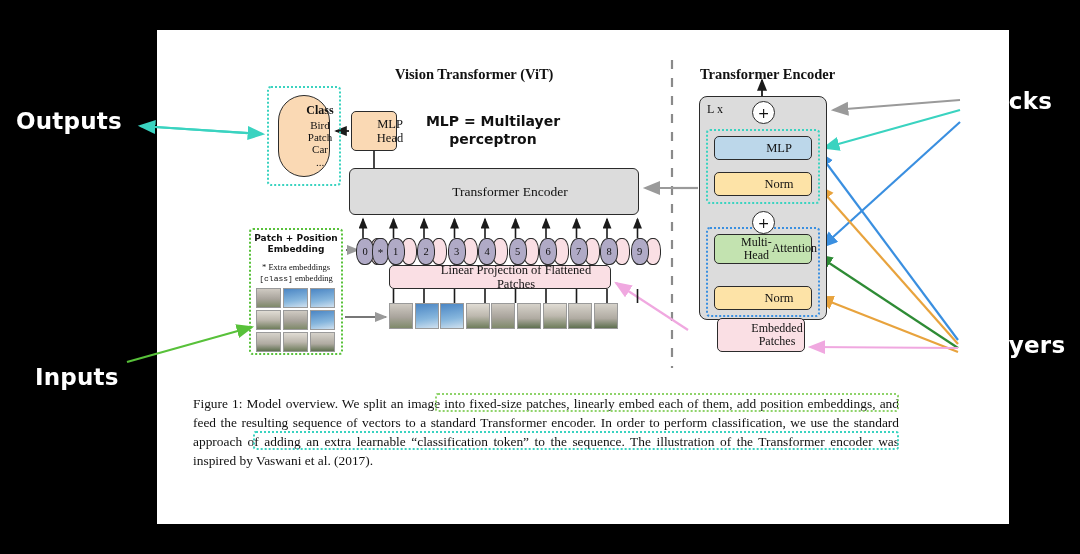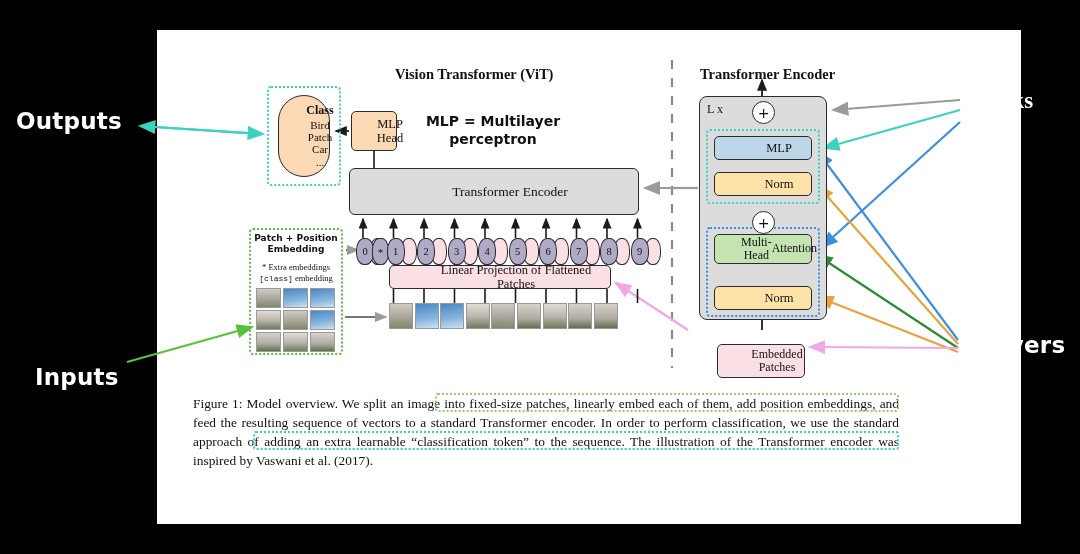--- a/index.html
+++ b/index.html
@@ -2,28 +2,28 @@
 <html><head>
 <meta charset="utf-8">
 <style>
   html,body{margin:0;padding:0;background:#000;}
   body{width:1080px;height:554px;position:relative;overflow:hidden;
        font-family:"Liberation Serif",serif;}
   #stage{position:absolute;inset:0;width:1080px;height:554px;}
 
   
   #panel{position:absolute;left:157px;top:30px;width:852px;height:494px;
-         background:#fff;padding-left:12px;}
+         background:#fff;}
 
   
   .anno{position:absolute;color:#fff;font-family:"DejaVu Sans",sans-serif;
         font-weight:700;font-size:23px;letter-spacing:.2px;white-space:nowrap;}
   #anno-outputs{left:16px;top:108px;}
   #anno-inputs{left:35px;top:348px;margin-top:16px;}
-  #anno-blocks{left:967px;top:88px;font-family:Liberation Serif, serif;}
+  #anno-blocks{left:967px;top:88px;}
   #anno-layers{left:967px;top:332px;margin-left:12px;}
 
   
   #arrows{position:absolute;left:0;top:0;width:1080px;height:554px;
           pointer-events:none;}
 
   
   .box{position:absolute;box-sizing:border-box;border:1.4px solid #2b2b2b;
        display:flex;align-items:center;justify-content:center;text-align:center;
        color:#111;line-height:1.12;padding-left:32px;}
@@ -107,21 +107,21 @@
              border-radius:5px;font-size:12.5px;}
   #ring-top{left:706px;top:129px;width:114px;height:75px;border:2.5px dotted #3ad3c0;}
 
   #blk-mha{left:714px;top:234px;width:98px;height:30px;background:#c3e3b0;
            border-radius:5px;font-size:12px;flex-direction:row;}
   #blk-norm2{left:714px;top:286px;width:98px;height:24px;background:#fde3a7;
              border-radius:5px;font-size:12.5px;}
   #ring-bot{left:706px;top:227px;width:114px;height:90px;
             border:2.5px dotted #3a8fe0;}
 
-  #embpatch{left:717px;top:344px;width:88px;height:34px;background:#fadfe4;
+  #embpatch{left:717px;top:318px;width:88px;height:34px;background:#fadfe4;
             border-radius:5px;flex-direction:column;font-size:12px;}
 
   
   #caption{position:absolute;left:193px;top:394px;width:706px;
            font-family:"Liberation Serif",serif;font-size:13.4px;color:#111;
            line-height:1.42;text-align:justify;}
   .cap-ring{position:absolute;box-sizing:border-box;border-radius:3px;}
   #cap-ring1{left:435px;top:393px;width:464px;height:19px;
              border:2.3px dotted #8fd36a;}
   #cap-ring2{left:253px;top:431px;width:646px;height:19px;

